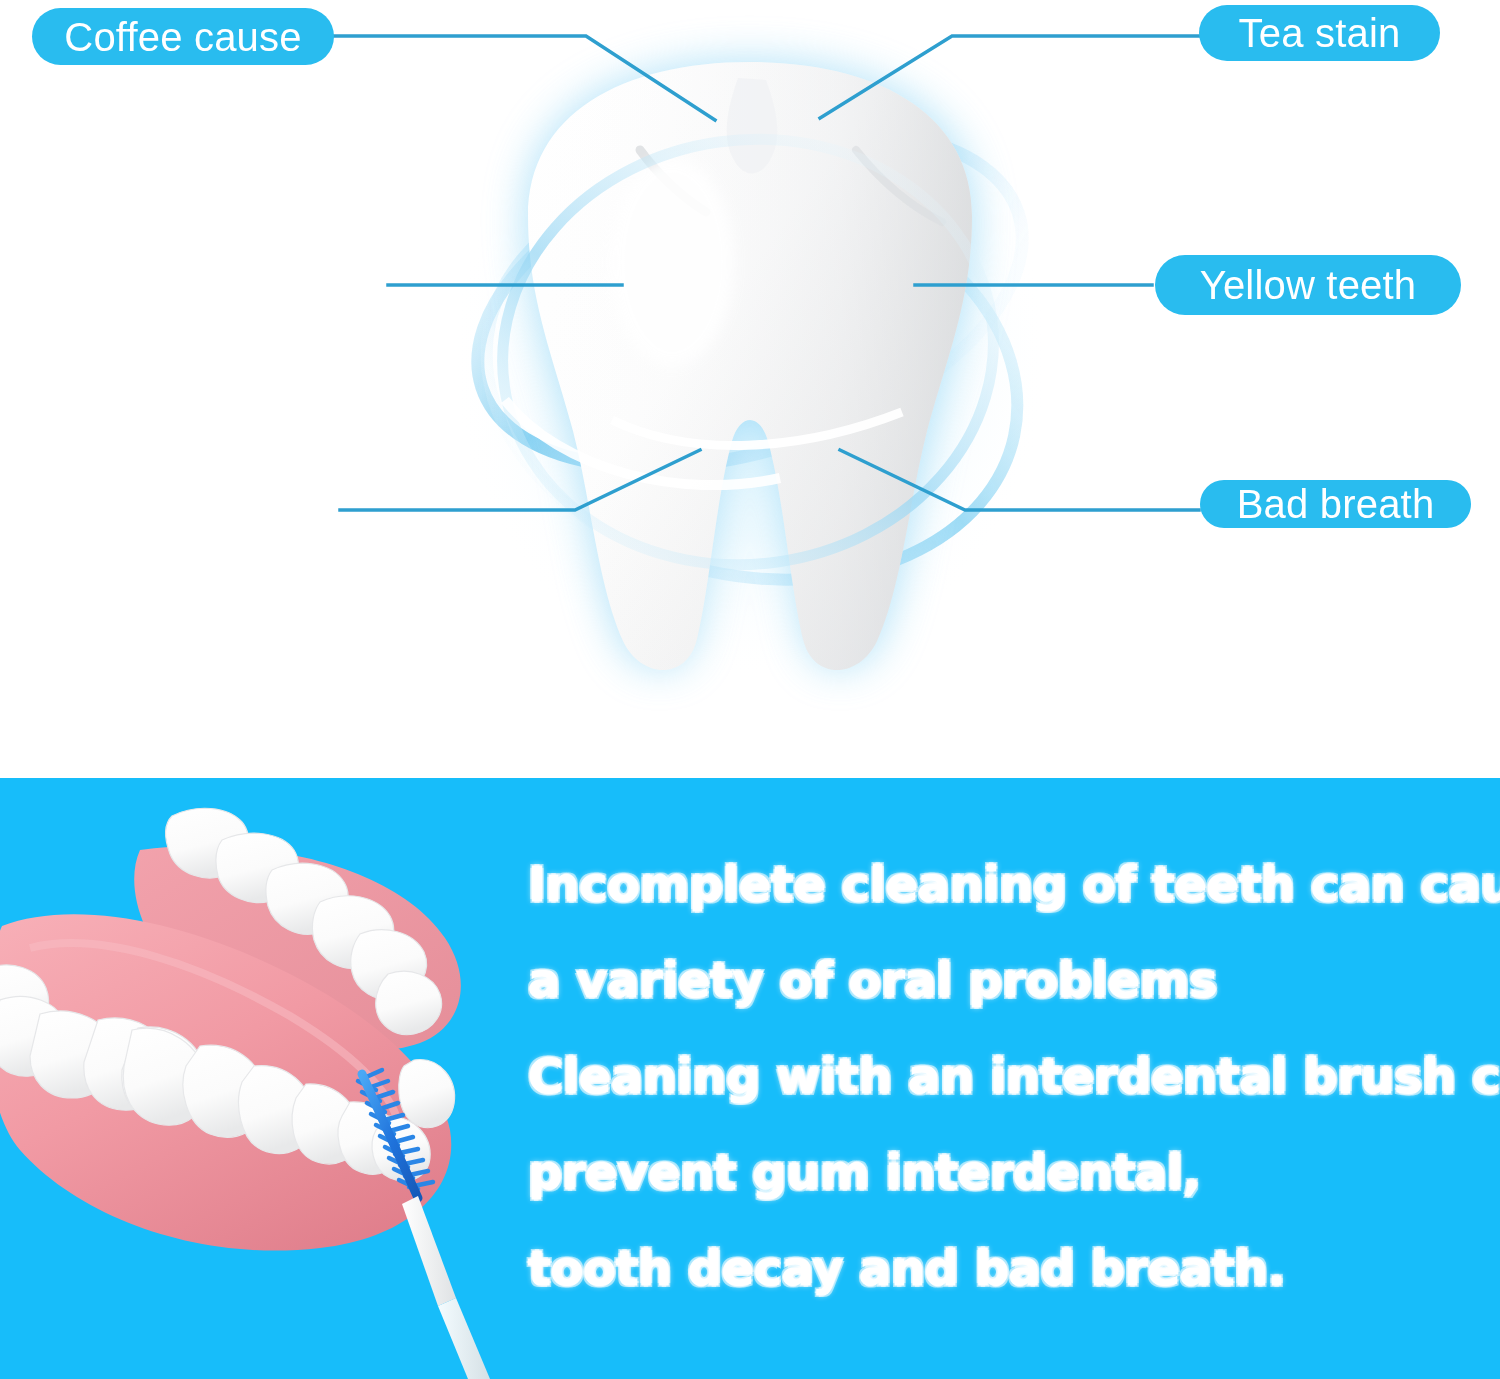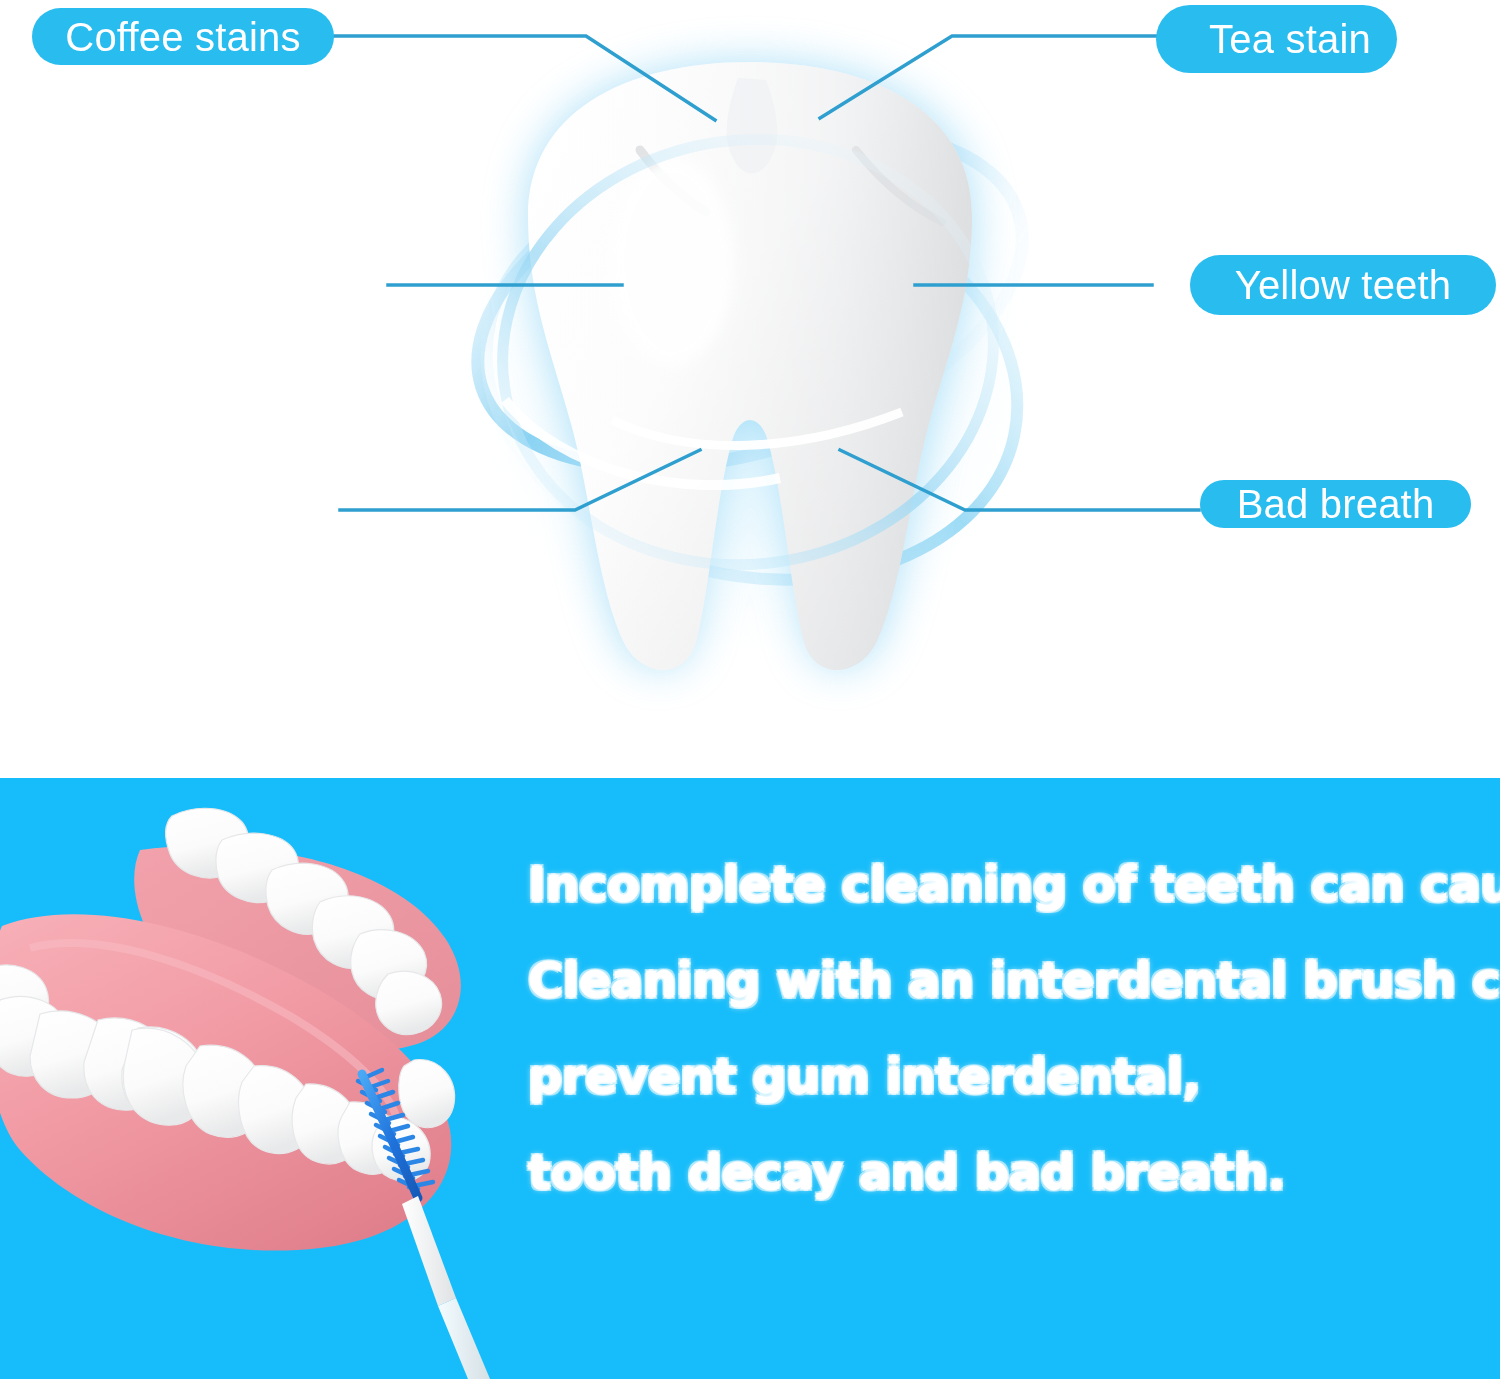--- a/index.html
+++ b/index.html
@@ -28,22 +28,22 @@
     font-size:40px;
     letter-spacing:0.2px;
     white-space:nowrap;
     box-sizing:border-box;
     padding:0 26px;
     line-height:1;
   }
   #pill-coffee    {left:32px;  top:8px;   width:302px; height:57px;}
   #pill-tobacco   {left:40px;  top:255px; width:346px; height:59px;}
   #pill-food      {left:36px;  top:481px; width:305px; height:59px;}
-  #pill-tea       {left:1156px;top:5px;   width:241px; height:68px;justify-content:flex-end;}
-  #pill-yellow    {left:1190px;top:255px; width:306px; height:60px;}
+  #pill-tea       {left:1199px;top:5px;   width:241px; height:56px;}
+  #pill-yellow    {left:1155px;top:255px; width:306px; height:60px;}
   #pill-bad       {left:1200px;top:480px; width:271px; height:48px;}
 
   
   #bottom-panel{
     position:absolute;left:0;top:778px;width:1500px;height:601px;
     background:#17BDFA;overflow:hidden;
   }
   #denture-svg{position:absolute;left:-10px;top:0px;width:520px;height:601px;}
 
   #caption-block{
@@ -184,21 +184,21 @@
         <polyline points="334,36 586,36 715,120"></polyline>
         <polyline points="1200,36 952,36 820,118"></polyline>
         <polyline points="388,285 622,285"></polyline>
         <polyline points="1152,285 915,285"></polyline>
         <polyline points="340,510 575,510 700,450"></polyline>
         <polyline name="br" points="1199,510 965,510 840,450"></polyline>
       </g>
     </svg>
 
     <div class="pill" id="pill-coffee">
-      <span>Coffee stains</span>
+      <span>Coffee cause</span>
     </div>
     <div class="pill" id="pill-tea">
       <span>Tea stain</span>
     </div>
     <div class="pill" id="pill-yellow">
       <span>Yellow teeth</span>
     </div>
     <div class="pill" id="pill-bad">
       <span>Bad breath</span>
     </div>
@@ -296,19 +296,20 @@
 
         <path d="M372 296 L 428 420" stroke="url(#brushGrad)" stroke-width="9" stroke-linecap="round" fill="none"></path>
 
         <path d="M428 418 L 466 520 L 448 528 L 412 426 Z" fill="url(#handleGrad)"></path>
         <path d="M466 520 L 500 601 L 478 601 L 448 528 Z" fill="url(#handleGrad)" opacity="0.95"></path>
       </g>
     </svg>
 
     <div id="caption-block">
       <p class="caption-line">Incomplete cleaning of teeth can cause</p>
+      <p class="caption-line">a variety of oral problems</p>
       <p class="caption-line">Cleaning with an interdental brush can</p>
       <p class="caption-line">prevent gum interdental,</p>
       <p class="caption-line">tooth decay and bad breath.</p>
     </div>
   </div>
 
 </div>
 
 </body></html>

